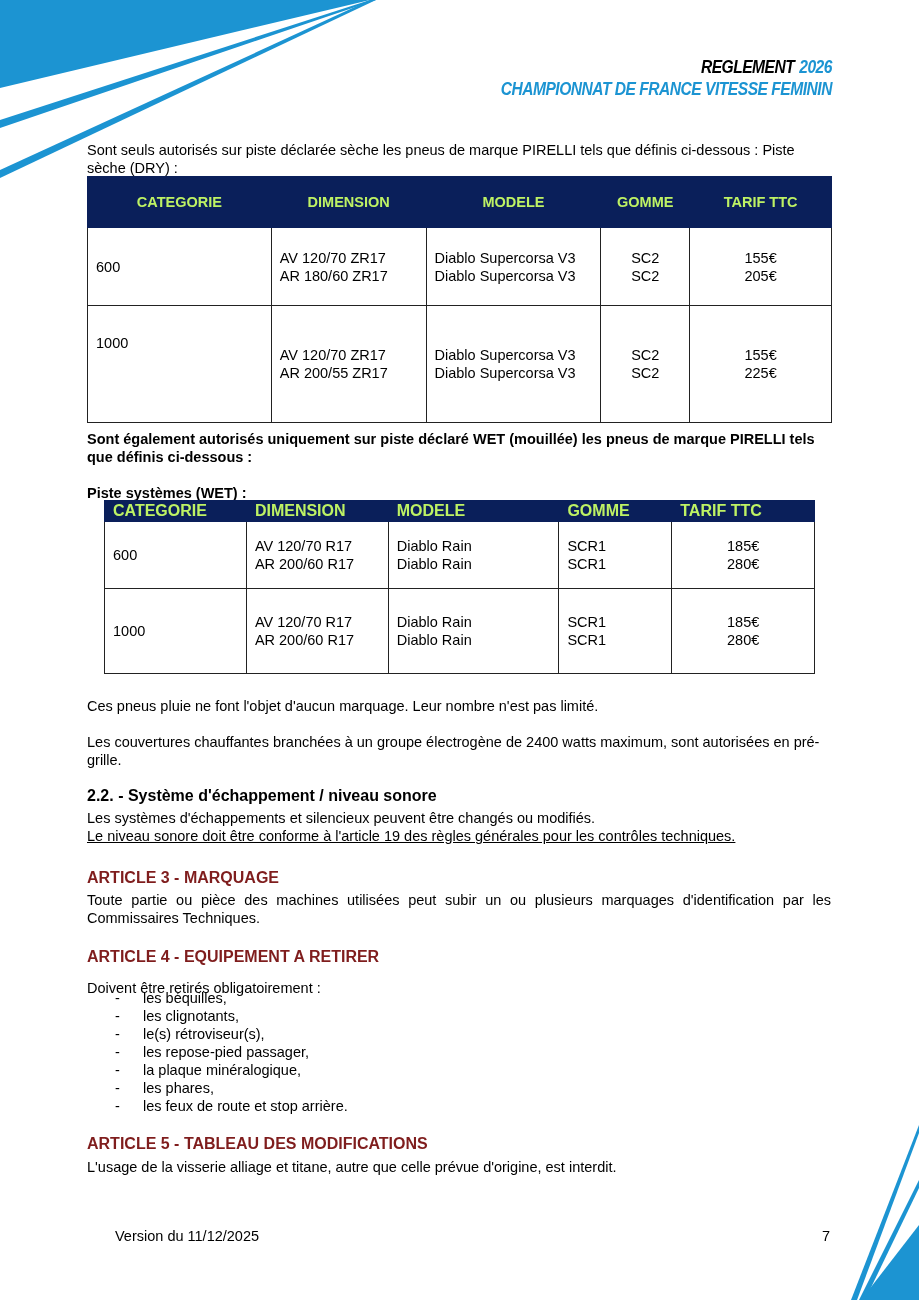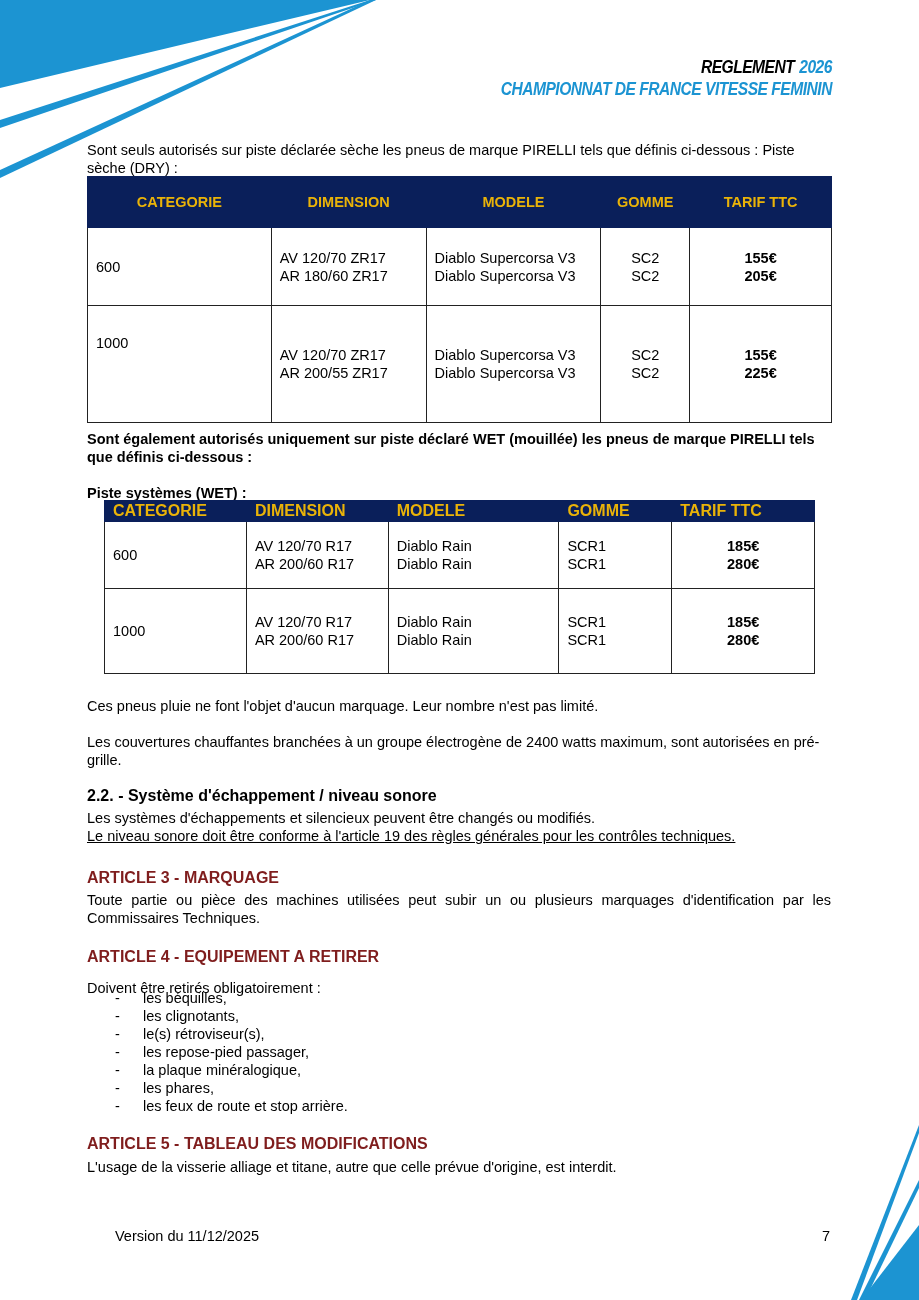--- a/index.html
+++ b/index.html
@@ -12,33 +12,33 @@
          font-family: "Liberation Sans", sans-serif; font-weight: bold; font-style: italic;
          letter-spacing: -0.6px; transform: scaleX(0.82); transform-origin: right center; }
   .hdr-l1 { font-size: 19px; line-height: 22px; }
   .hdr-l1 .reg { color: #000; }
   .hdr-l1 .yr { color: #1c94d2; margin-left: 6px; }
   .hdr-l2 { font-size: 19px; line-height: 22px; color: #1c94d2; }
   .abs { position: absolute; left: 87px; width: 744px; }
   p { margin: 0; line-height: 18px; }
   .bold { font-weight: bold; }
   table { border-collapse: collapse; position: absolute; }
-  th { background: #0a1f5a; color: #eab308; font-weight: bold; border: 1px solid #0a1f5a; }
+  th { background: #0a1f5a; color: #bef264; font-weight: bold; border: 1px solid #0a1f5a; }
   td { border: 1px solid #222; vertical-align: middle; line-height: 18px; }
   th + th { border-left: 1px solid #4a5a86; }
   .t1 { left: 87px; top: 176px; width: 745px; }
   .t1 th { height: 48px; font-size: 14.5px; text-align: center; }
   .t1 td { height: 77px; padding: 0 8px; }
   .t1 tr.r2 td { height: 88px; }
   .t2 { left: 104px; top: 500px; width: 711px; }
   .t2 th { height: 20px; font-size: 16px; text-align: left; padding: 0 8px; }
   .t2 td { height: 66px; padding: 0 8px; }
   .t2 tr.r2 td { height: 84px; }
   .center { text-align: center; }
-  .price { font-weight: bold; text-align: center; }
+  .price { font-weight: normal; text-align: center; }
   .h-section { font-weight: bold; font-size: 16px; line-height: 20px; }
   .h-article { font-weight: bold; font-size: 16px; line-height: 20px; color: #7f1d1d; }
   ul.dash { list-style: none; margin: 0; padding: 0; }
   ul.dash li { position: relative; padding-left: 56px; line-height: 18px; }
   ul.dash li .dash-mark { position: absolute; left: 28px; }
   .footer-ver { position: absolute; left: 115px; top: 1228px; }
   .footer-page { position: absolute; left: 822px; top: 1228px; }
 </style>
 </head>
 <body>

